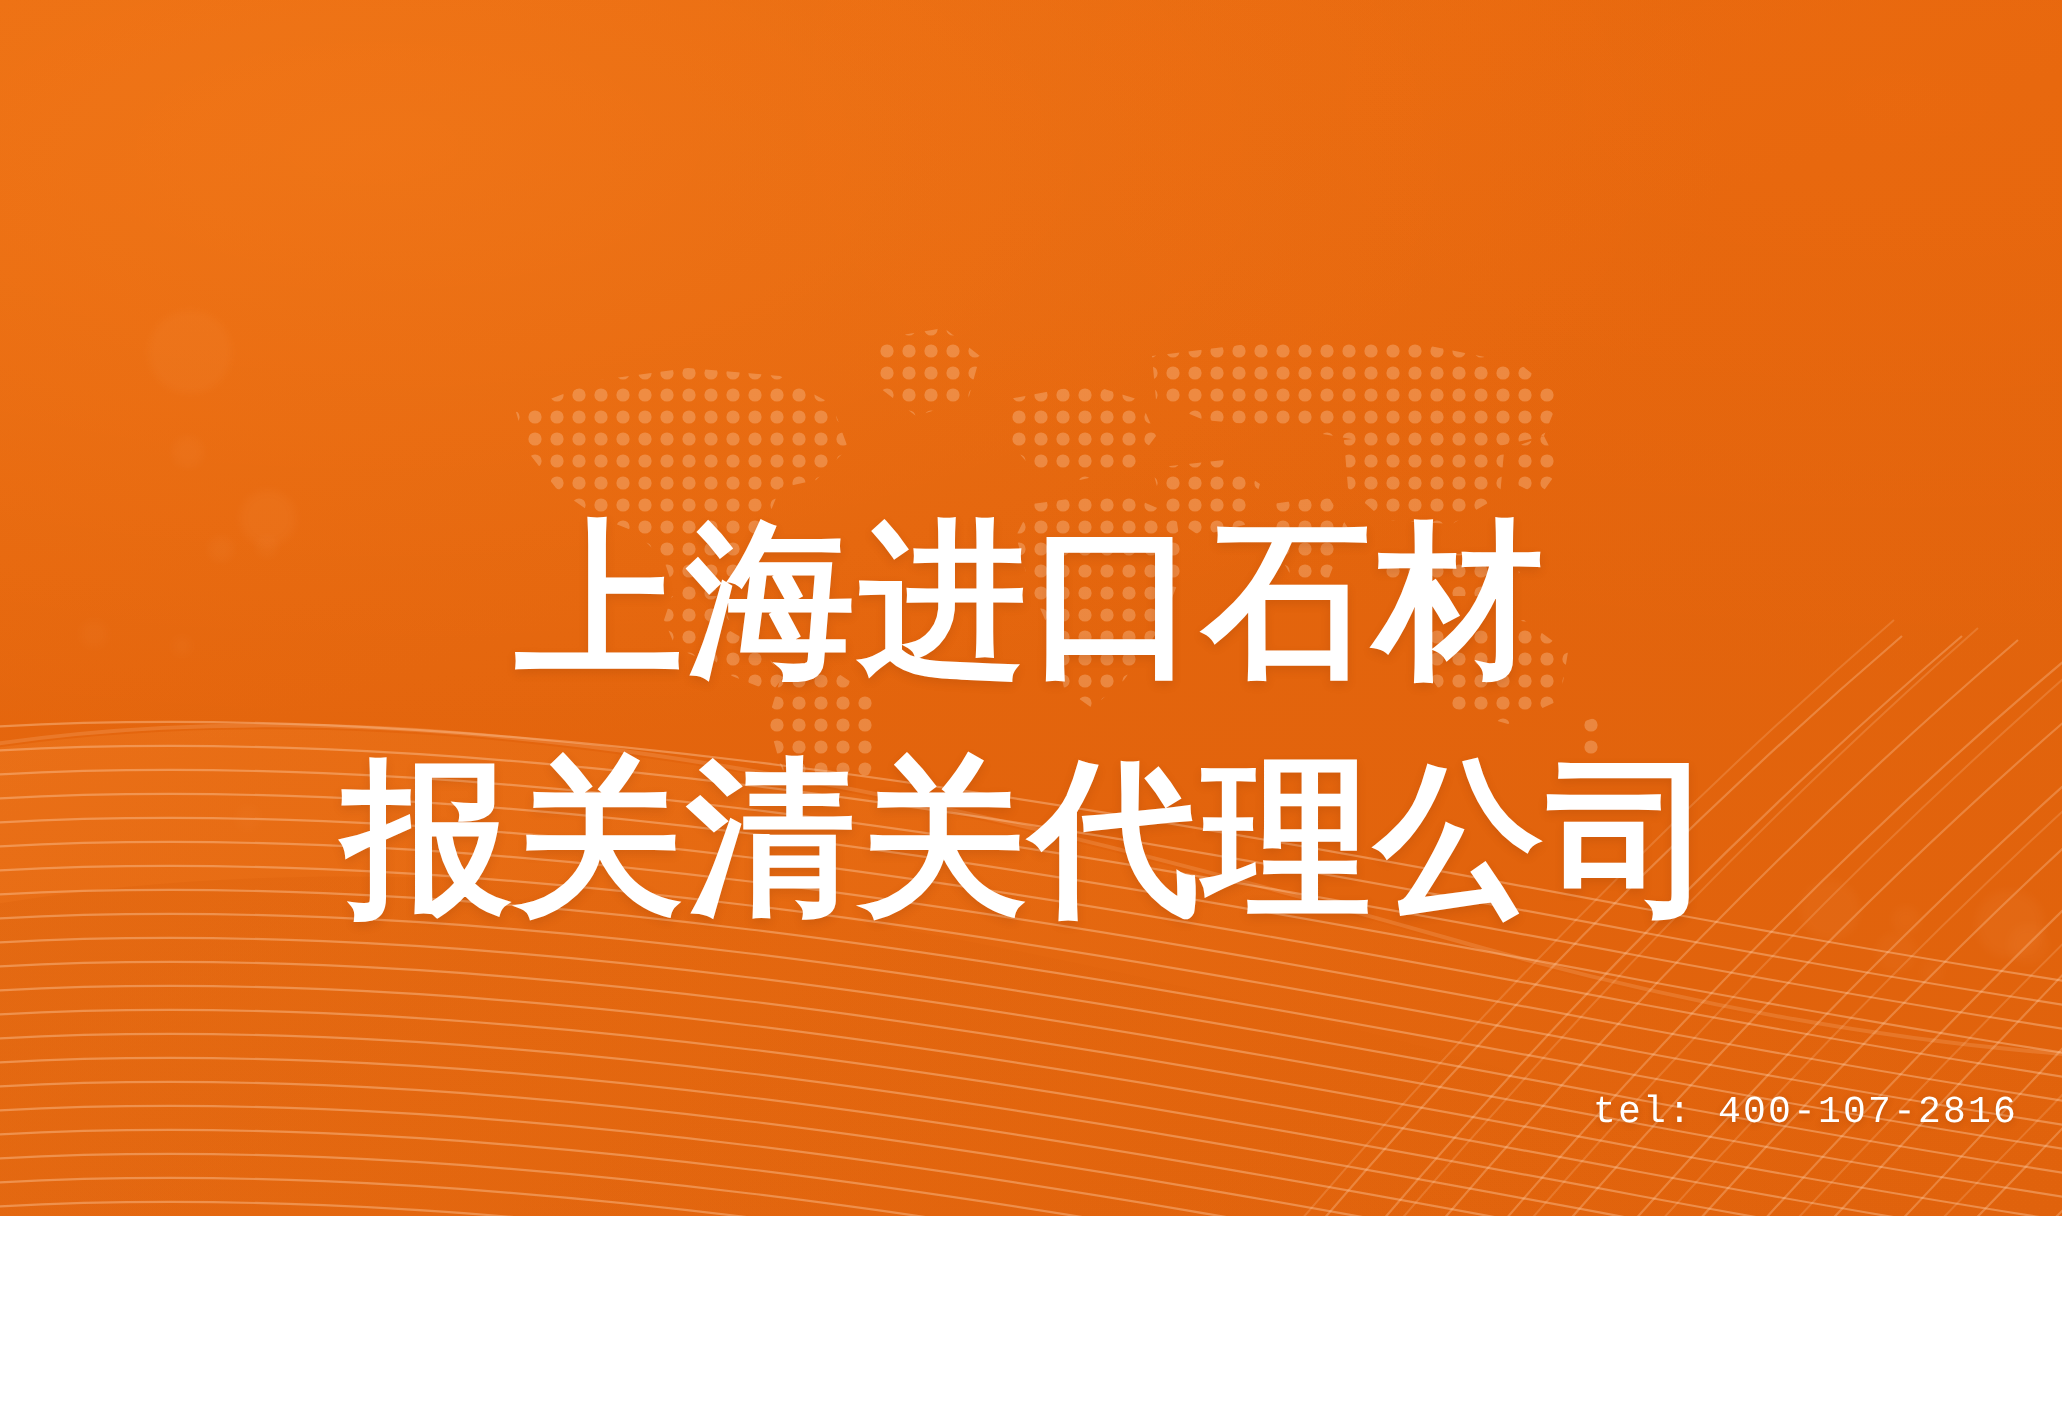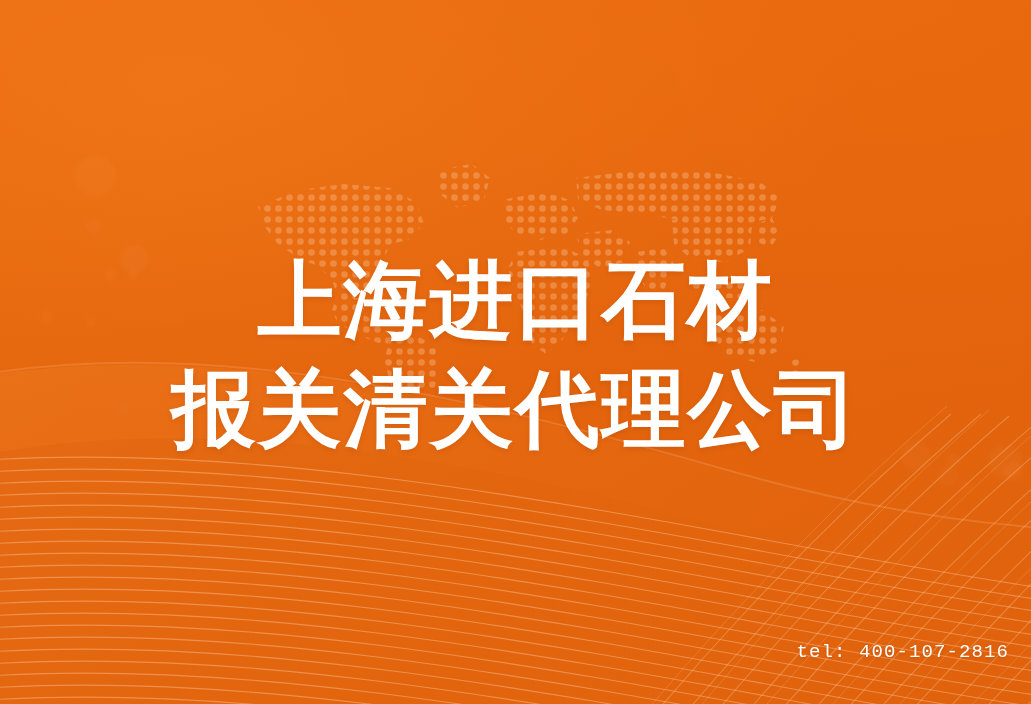--- a/index.html
+++ b/index.html
@@ -3,21 +3,21 @@
 <meta charset="utf-8">
 <style>
   html, body {
     margin: 0;
     padding: 0;
     background: #ffffff;
   }
   #banner {
     position: relative;
     width: 1031px;
-    height: 704px;
+    height: 608px;
     overflow: hidden;
     background: #ef4444;
     font-family: "Liberation Sans", "DejaVu Sans", sans-serif;
   }
 
   
   .layer {
     position: absolute;
     inset: 0;
     pointer-events: none;
@@ -88,20 +88,21 @@
     text-shadow: 0 2px 5px rgba(120,45,0,0.16);
     user-select: none;
   }
   .headline .line1 {
     display: block;
     font-size: 84px;
   }
   .headline .line2 {
     display: block;
     font-size: 84px;
+    margin-top: 10px;
   }
 
   
   .tel {
     position: absolute;
     right: 22px;
     bottom: 41px;
     color: #ffffff;
     font-family: Liberation Mono, monospace;
     font-size: 19px;

